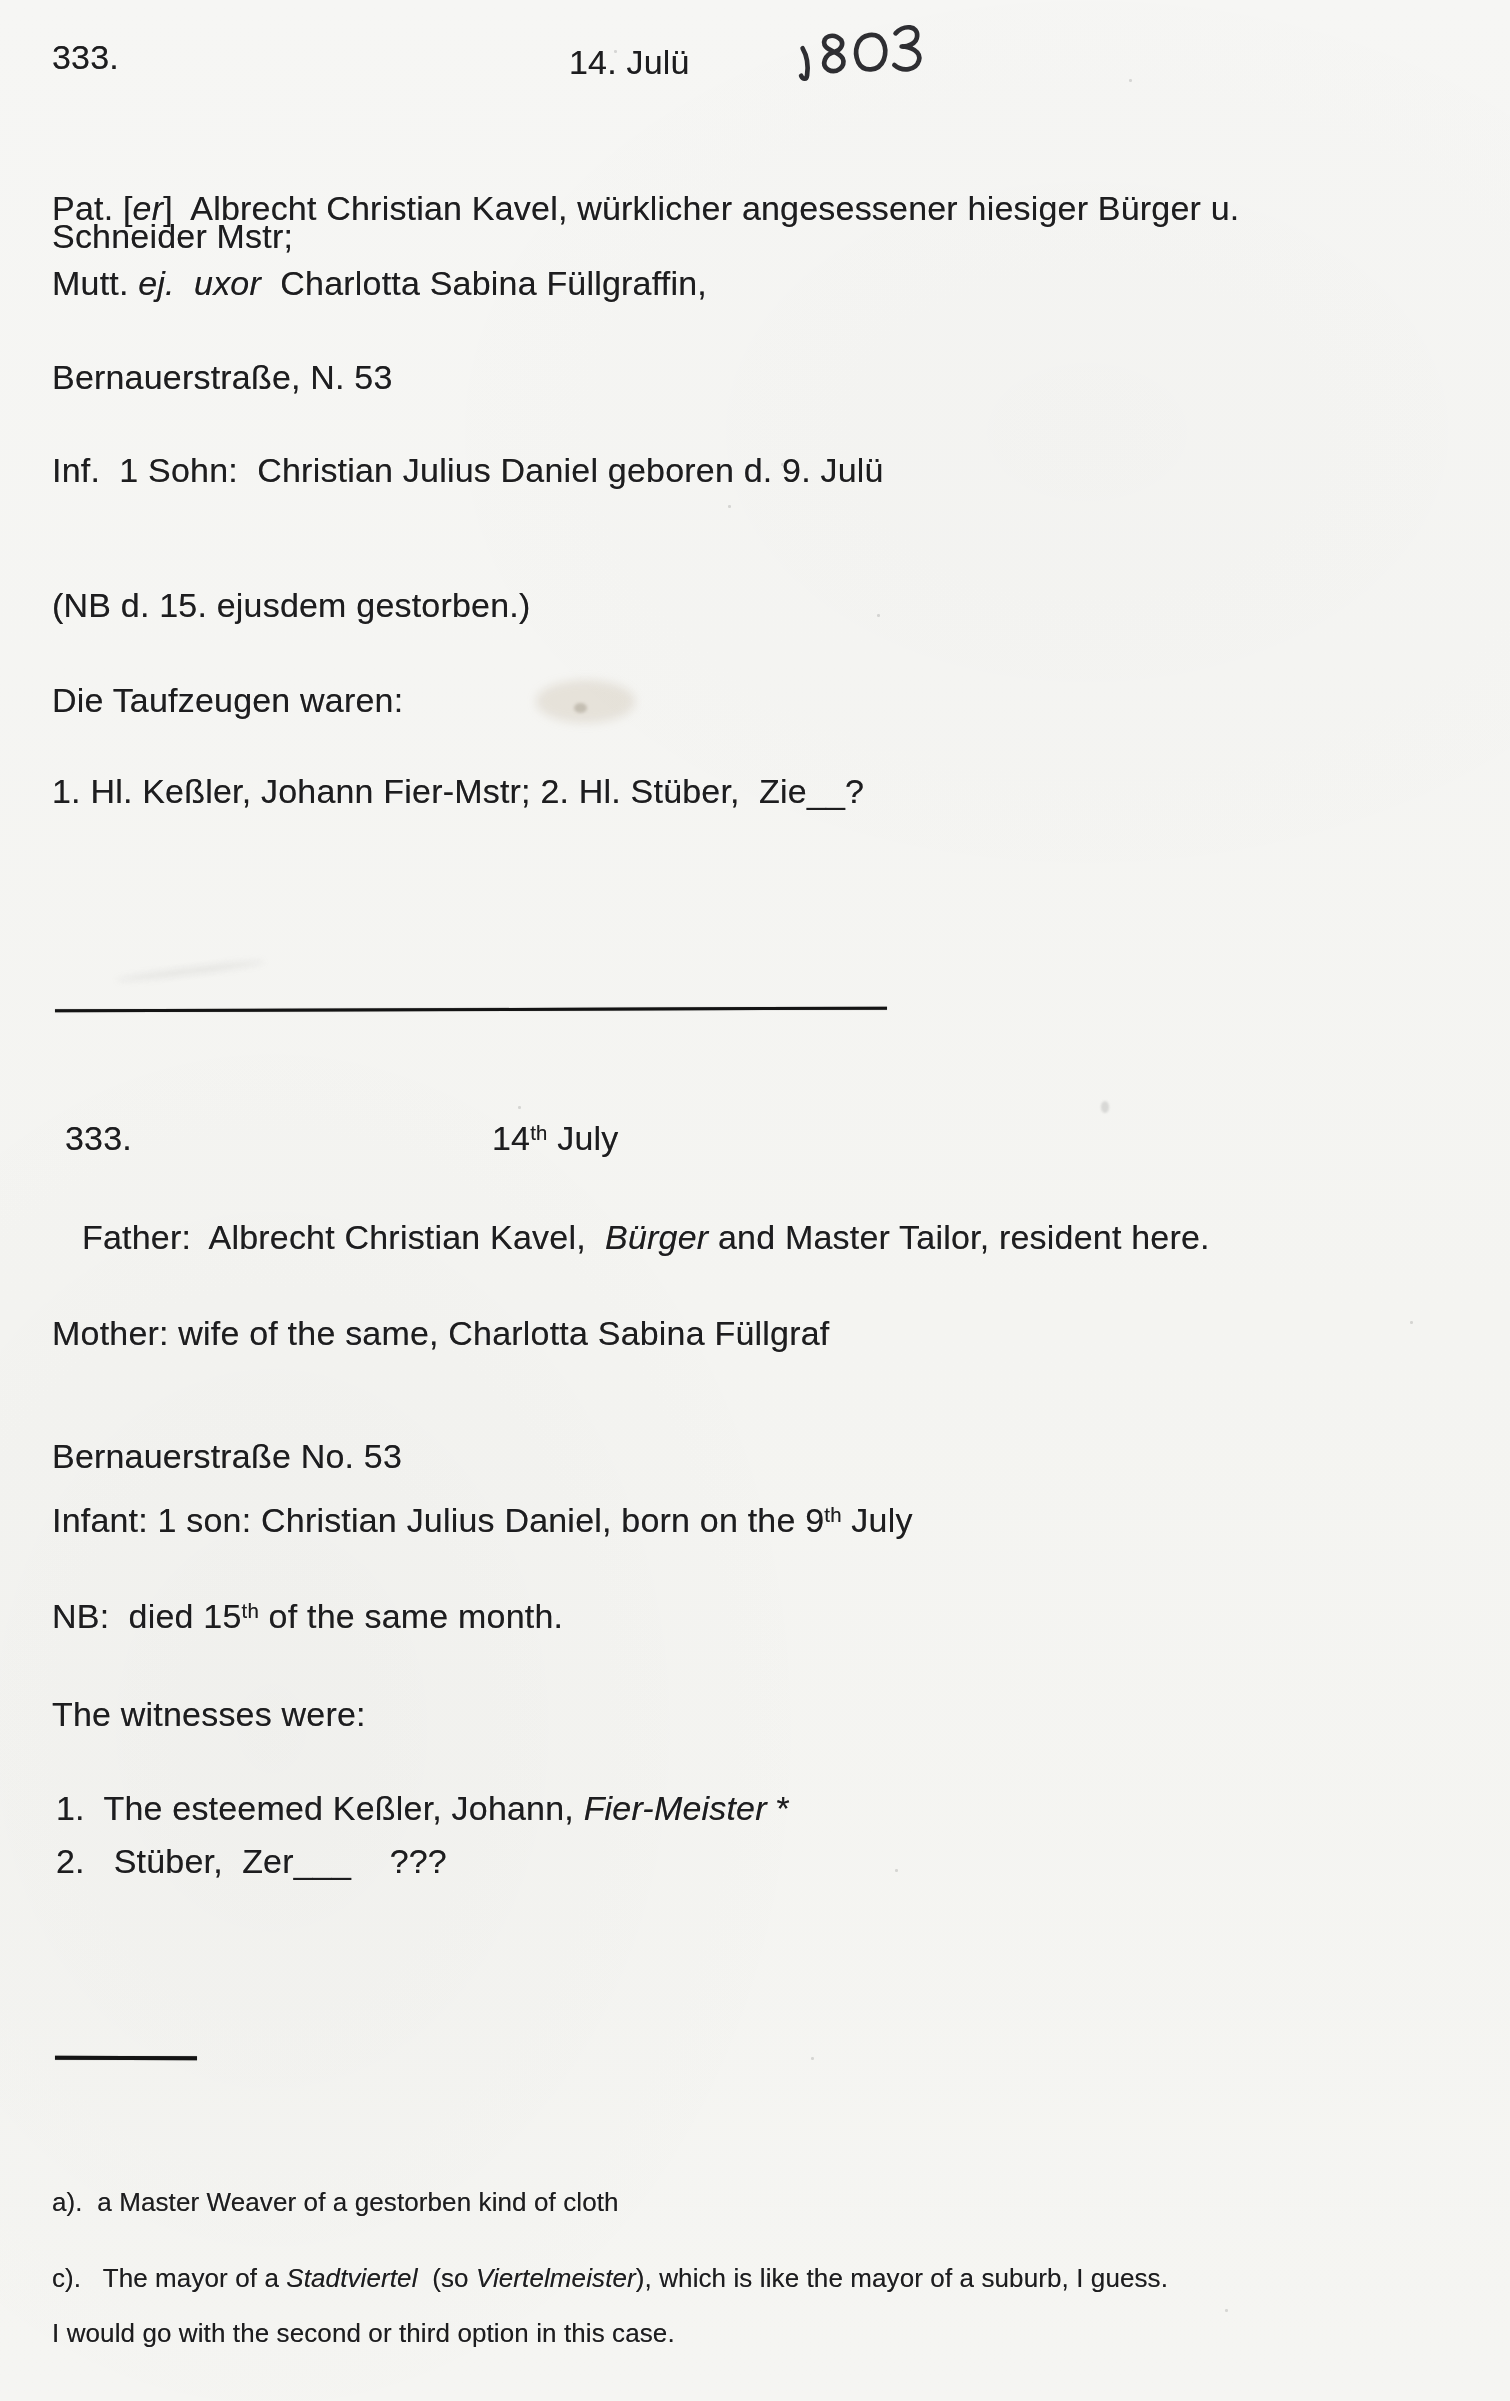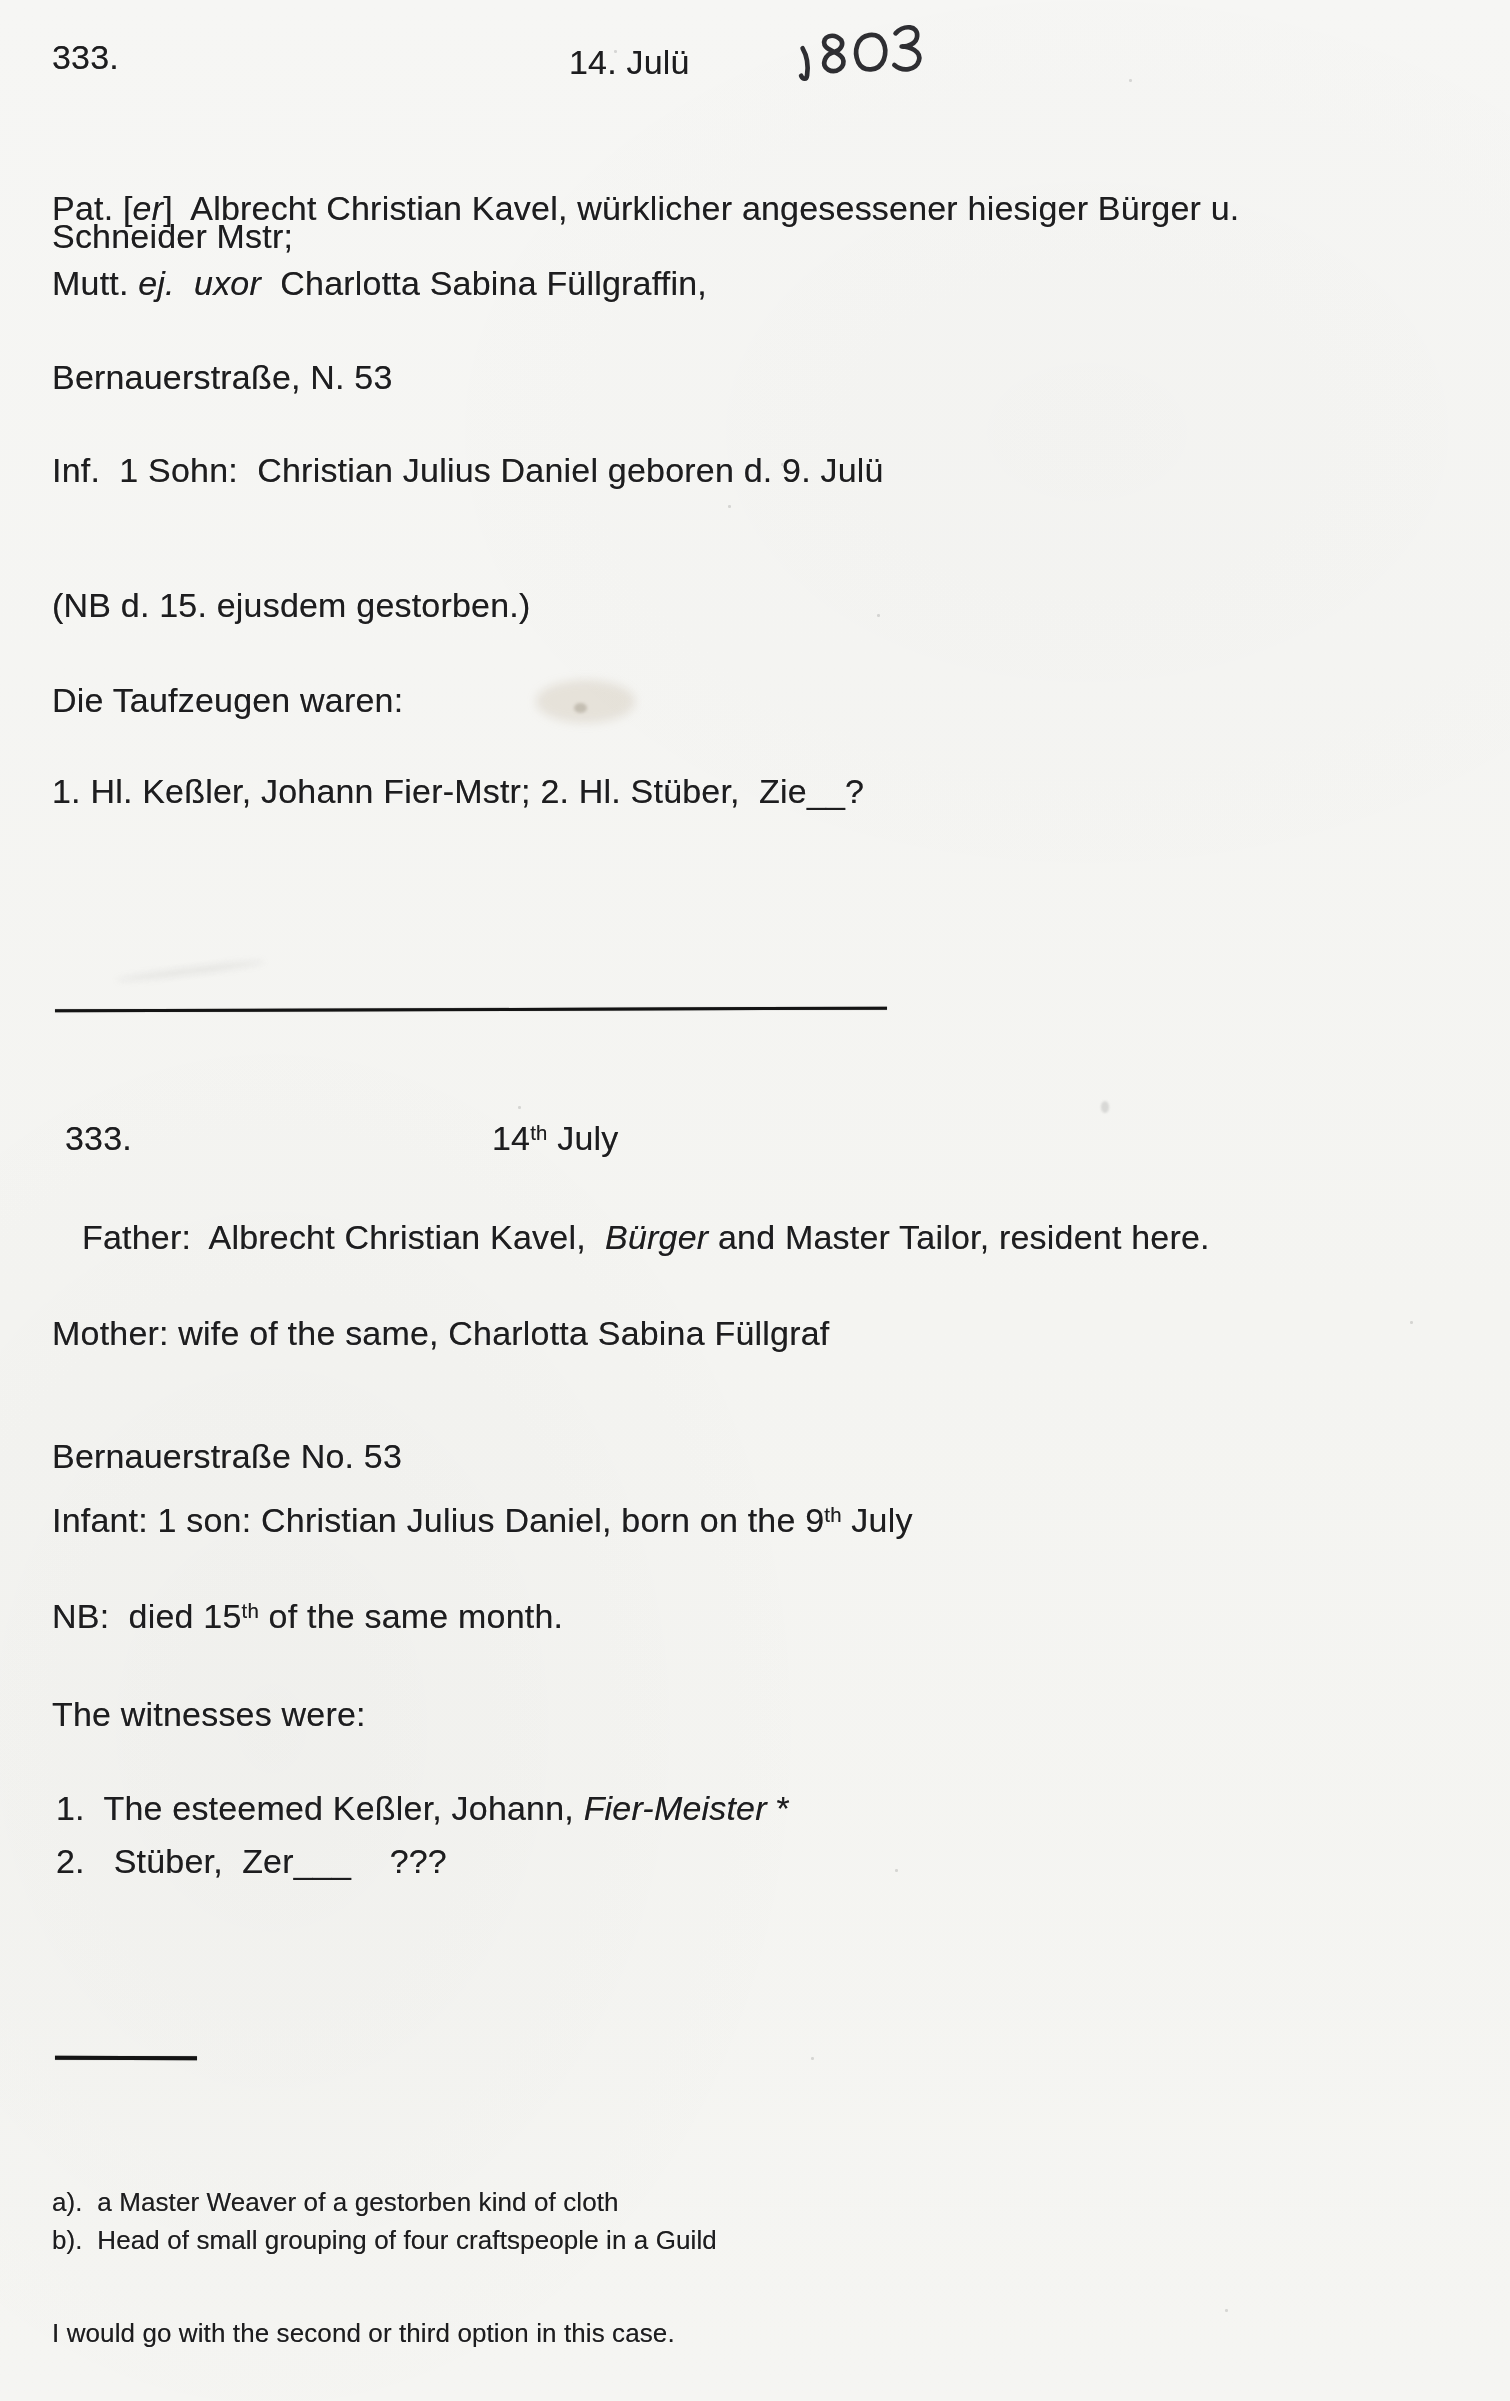--- a/index.html
+++ b/index.html
@@ -112,21 +112,21 @@
   <div class="t" style="left:52px;top:1693px;">The witnesses were:</div>
 
   <div class="t" style="left:56px;top:1787px;"><span>1.  The esteemed Keßler, Johann, </span><span class="it">Fier-Meister</span><span> *</span></div>
 
   <div class="t" style="left:56px;top:1840px;">2.   Stüber,  Zer___    ???</div>
 
   <div class="rule" style="left:55px;top:2056px;width:142px;height:4.1px;transform:rotate(0.3deg);"></div>
 
 
   <div class="t fn" style="left:52px;top:2186px;">a).  a Master Weaver of a gestorben kind of cloth</div>
-  <div class="t fn" style="left:52px;top:2224px;">b).  Head of small grouping of four craftspeople in a Guild</div>
+  <div class="t fn" style="left:52px;top:2262px;width:1390px;"><span>c).   The mayor of a </span><span class="it">Stadtviertel</span><span>  (so </span><span class="it">Viertelmeister</span><span>), which is like the mayor of a suburb, I guess.</span></div>
 
   <div class="t fn" style="left:52px;top:2317px;">I would go with the second or third option in this case.</div>
 
   <div class="smudge" style="left:536px;top:680px;width:99px;height:43px;background:rgba(168,152,122,0.20);filter:blur(5px);"></div>
   <div class="smudge" style="left:574px;top:703px;width:13.2px;height:10px;background:rgba(120,110,88,0.30);filter:blur(1.7px);"></div>
   <div class="smudge" style="left:116px;top:967px;width:149px;height:8.3px;background:rgba(130,130,128,0.12);filter:blur(3.3px);transform:rotate(-7deg);"></div>
   <div class="smudge" style="left:1101px;top:1101px;width:8.3px;height:11.6px;background:rgba(90,90,88,0.18);filter:blur(0.8px);"></div>
   <div class="speck" style="left:614px;top:50px;"></div>
   <div class="speck" style="left:1129px;top:79px;"></div>
   <div class="speck" style="left:728px;top:505px;"></div>

